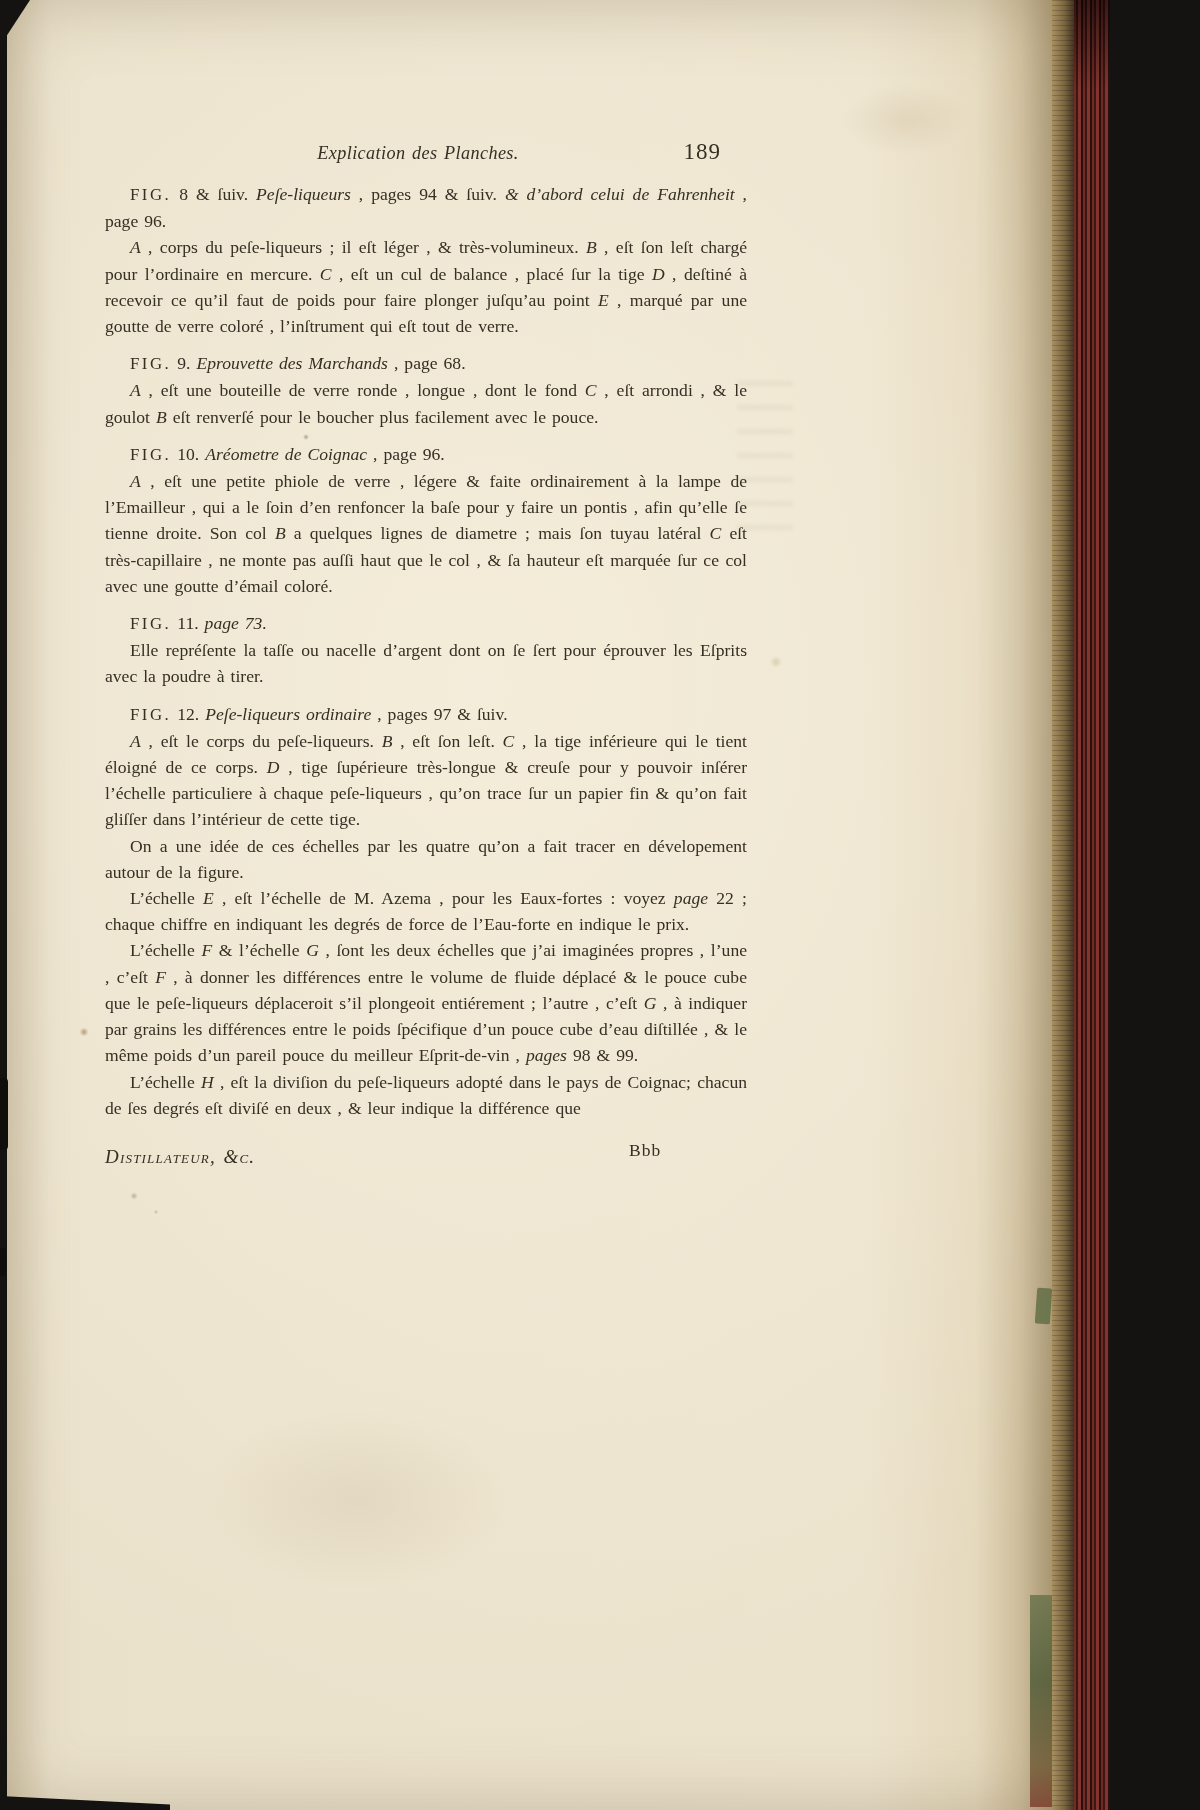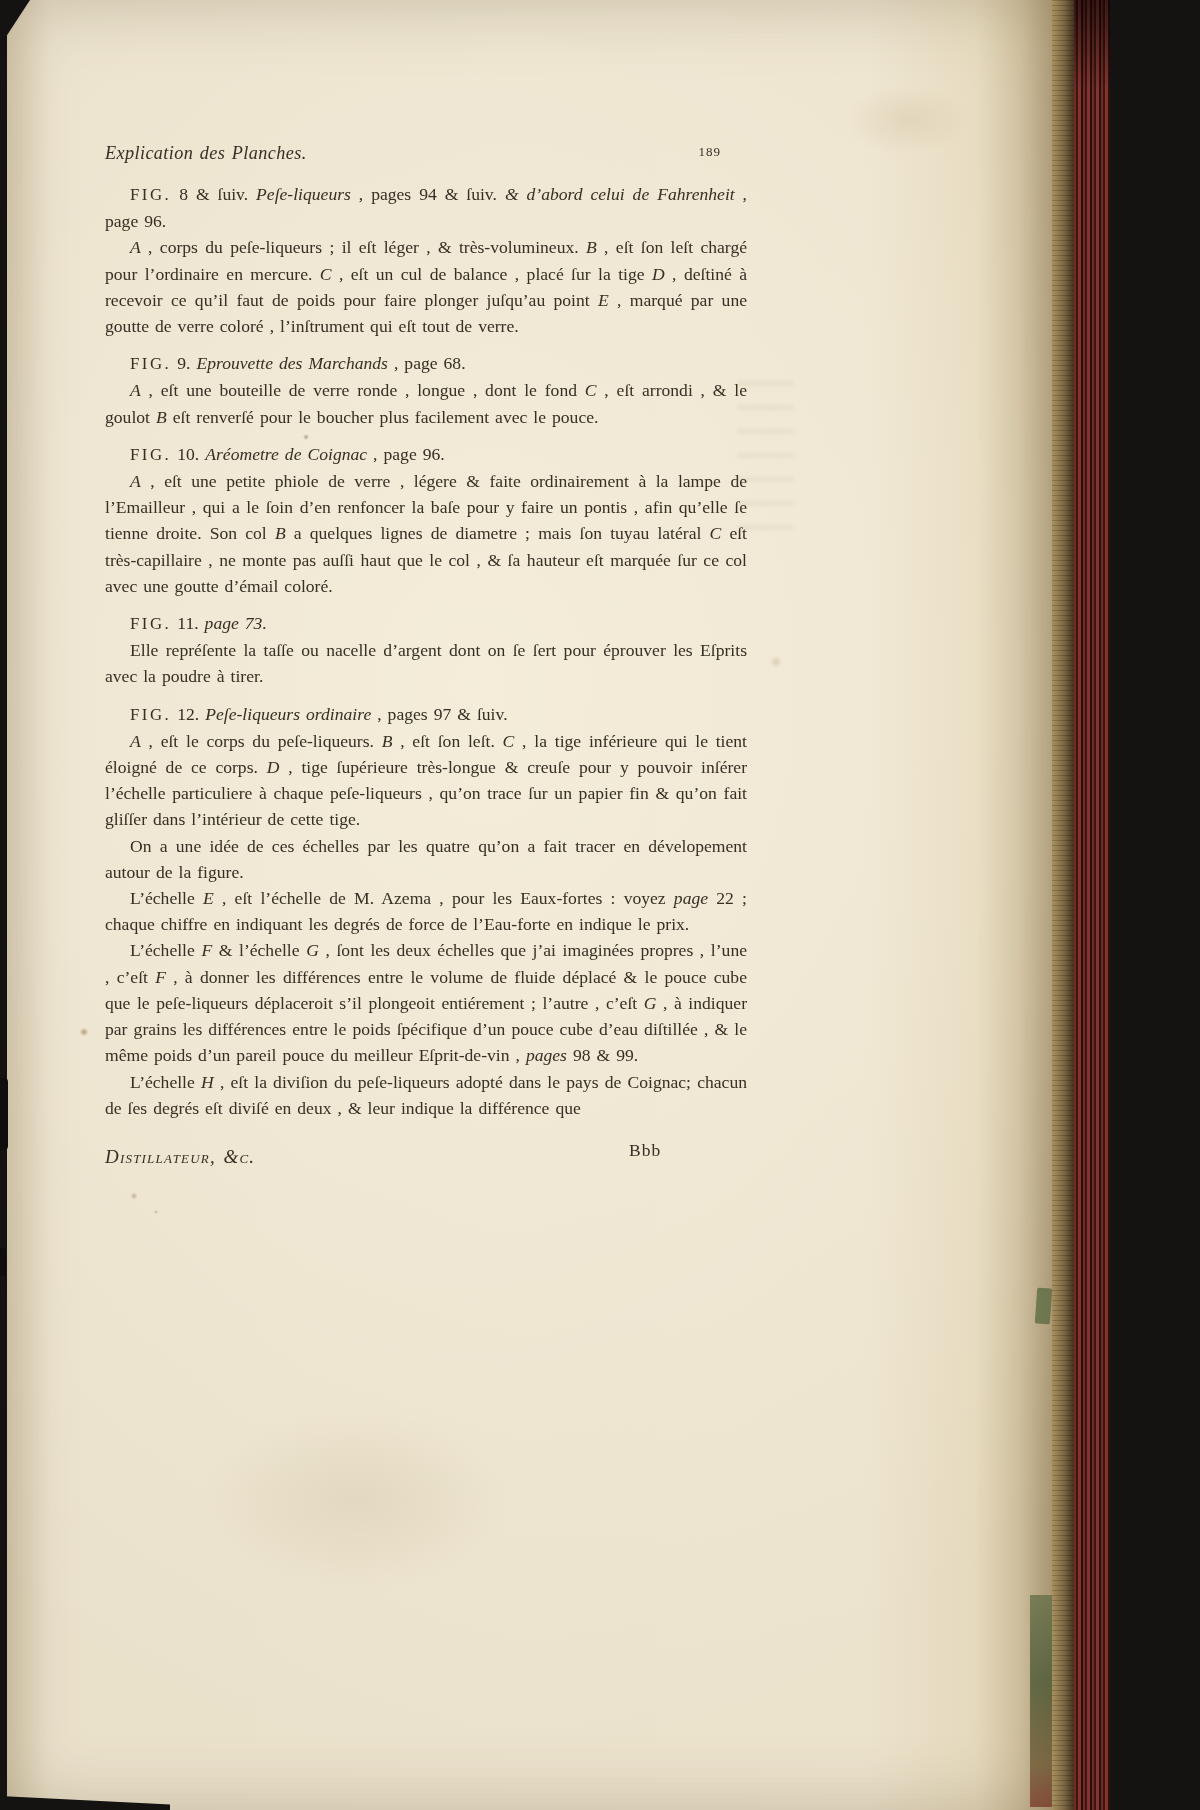--- a/index.html
+++ b/index.html
@@ -50,24 +50,24 @@
     position:absolute;left:737px;top:382px;width:56px;height:150px;opacity:.55;filter:blur(2px);
     background:repeating-linear-gradient(180deg, rgba(110,90,60,0.20) 0 3px, rgba(110,90,60,0) 3px 24px);
   }
   
   .content{
     position:absolute;left:105px;top:140px;width:642px;
     color:#352f24;font-size:17.6px;line-height:26.2px;word-spacing:1.6px;
   }
   .head-row{position:relative;height:30px;margin-bottom:8px;}
   .running-title{
-    position:absolute;left:0;right:16px;text-align:left;
+    position:absolute;left:0;right:16px;text-align:center;
     font-style:italic;font-size:18.2px;letter-spacing:0.4px;
   }
-  .page-number{position:absolute;right:26px;top:-1px;font-size:13px;letter-spacing:1px;}
+  .page-number{position:absolute;right:26px;top:-1px;font-size:23px;letter-spacing:1px;}
   .content p{margin:0;text-align:justify;}
   .content p.indent{text-indent:25px;}
   .content p.fighead{margin-top:11px;}
   .i{font-style:italic;}
   .fig{letter-spacing:2.5px;font-size:16.8px;}
   
   .footer-row{position:relative;margin-top:15px;height:30px;}
   .catchword{
     position:absolute;left:0;top:8px;
     font-style:italic;font-variant:small-caps;font-size:19px;letter-spacing:1.2px;

